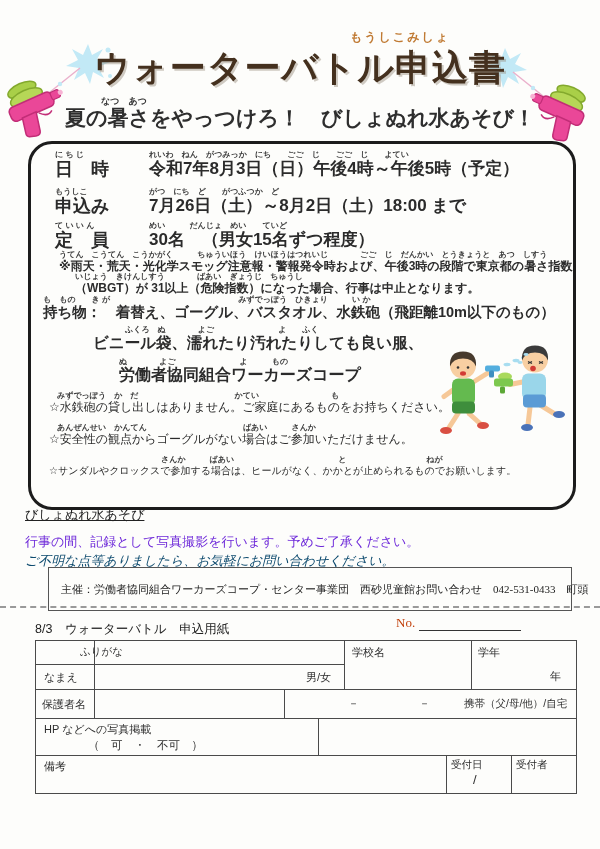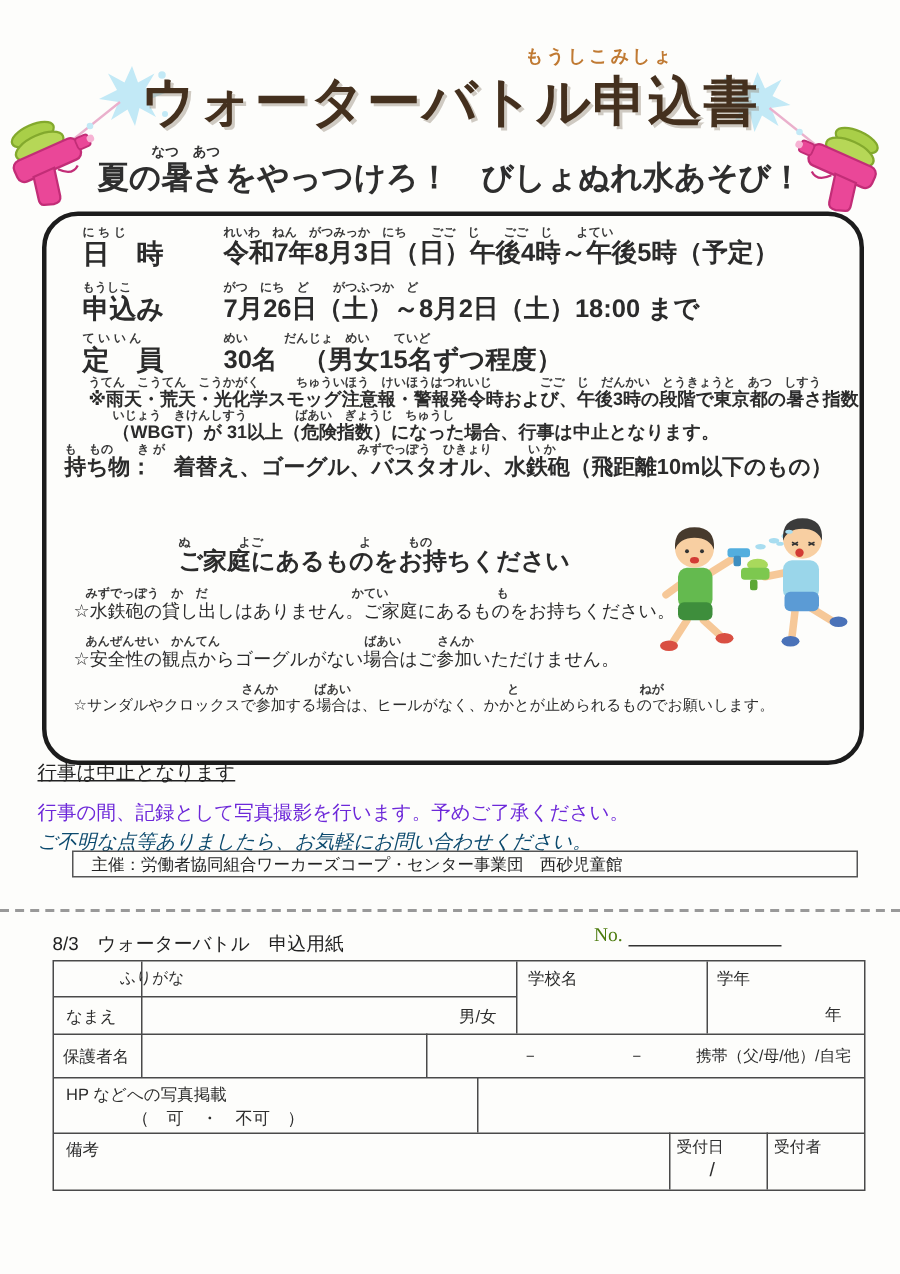--- a/index.html
+++ b/index.html
@@ -71,34 +71,34 @@
   .kids{position:absolute;right:2px;top:186px;width:140px;height:128px;}
   
   .serif{font-family:"Liberation Serif","DejaVu Serif",serif;}
   .photo-heading{
     position:absolute;left:25px;top:506px;
     font-size:13px;color:#222;text-decoration:underline;white-space:nowrap;
   }
   .photo-line1{position:absolute;left:25px;top:533px;font-size:13px;white-space:nowrap;color:#6d28d9;}
   .photo-line2{position:absolute;left:25px;top:552px;font-size:13px;white-space:nowrap;color:#0c4a6e;font-style:italic;}
   .organizer-box{
-    position:absolute;left:48px;top:567px;width:524px;height:18px;
+    position:absolute;left:48px;top:567px;width:524px;height:44px;
     border:1.3px solid #555;
     display:flex;align-items:center;justify-content:space-between;
     padding:0 12px;box-sizing:border-box;
   }
   .organizer-box span{font-size:11px;color:#222;white-space:nowrap;}
   .dashed-sep{
     position:absolute;left:0;top:606px;width:600px;height:0;
     border-top:2px dashed #999;
   }
   
   .form-title{position:absolute;left:35px;top:621px;font-size:12.5px;color:#222;white-space:nowrap;}
   .form-no{position:absolute;left:396px;top:615px;display:flex;align-items:flex-end;}
-  .form-no .no-lbl{font-size:13px;color:#4d7c0f;}
+  .form-no .no-lbl{font-size:13px;color:#c2410c;}
   .form-no .no-line{width:102px;height:15px;border-bottom:1.2px solid #333;margin-left:4px;}
   .app-table{
     position:absolute;left:35px;top:640px;width:540px;height:152px;
     border:1.4px solid #4a4a4a;box-sizing:content-box;
   }
   .hl,.vl{position:absolute;}
   .hl{height:0;border-top:1px solid #4a4a4a;}
   .vl{width:0;border-left:1px solid #4a4a4a;}
   .hl1{top:23px;left:0;width:308px;}
   .hl2{top:48px;left:0;width:540px;}
@@ -217,23 +217,27 @@
     </div>
     <div class="line note2">
       <div class="furi">いじょう　きけんしすう　　　　ばあい　ぎょうじ　ちゅうし</div>
       <div class="main">（WBGT）が 31以上（危険指数）になった場合、行事は中止となります。</div>
     </div>
 
     <div class="line belong1">
       <div class="furi">も　もの　　き が　　　　　　　　　　　　　　　　みずでっぽう　ひきょり　　　い か</div>
       <div class="main">持ち物：　着替え、ゴーグル、バスタオル、水鉄砲（飛距離10m以下のもの）</div>
     </div>
+    <div class="line belong2">
+      <div class="furi">　　　　ふくろ　ぬ　　　　よご　　　　　　　　よ　　ふく</div>
+      <div class="main">ビニール袋、濡れたり汚れたりしても良い服、</div>
+    </div>
     <div class="line belong3">
       <div class="furi">ぬ　　　　よご　　　　　　　　よ　　　もの</div>
-      <div class="main">ご家庭にあるものをお持ちください</div>
+      <div class="main">労働者協同組合ワーカーズコープ</div>
     </div>
 
     <div class="line star1">
       <div class="furi">　みずでっぽう　か　だ　　　　　　　　　　　　かてい　　　　　　　　　も</div>
       <div class="main">☆水鉄砲の貸し出しはありません。ご家庭にあるものをお持ちください。</div>
     </div>
     <div class="line star2">
       <div class="furi">　あんぜんせい　かんてん　　　　　　　　　　　　ばあい　　　さんか</div>
       <div class="main">☆安全性の観点からゴーグルがない場合はご参加いただけません。</div>
     </div>
@@ -276,26 +280,27 @@
       <path d="M108,30 l4,2 m0,-2 l-4,2" stroke="#333" stroke-width="1.2" fill="none"></path>
       <circle cx="102" cy="37" r="2.8" fill="#d23b34"></circle>
       <ellipse cx="74" cy="45" rx="7" ry="4" fill="#a9d95c"></ellipse>
       <rect x="63" y="47" width="19" height="8" rx="2.5" fill="#7dc84f"></rect>
       <rect x="69" y="55" width="5" height="7" rx="1.5" fill="#5ca836"></rect>
       <ellipse cx="89" cy="31" rx="2.5" ry="1.4" fill="#a8ddf0"></ellipse>
       <ellipse cx="95" cy="23" rx="2.5" ry="1.4" fill="#a8ddf0"></ellipse>
     </svg>
   </div>
 
-  <div class="photo-heading serif">行事は中止となります</div>
+  <div class="photo-heading serif">びしょぬれ水あそび</div>
   <div class="photo-line1 serif">行事の間、記録として写真撮影を行います。予めご了承ください。</div>
   <div class="photo-line2 serif">ご不明な点等ありましたら、お気軽にお問い合わせください。</div>
 
   <div class="organizer-box">
     <span class="serif">主催：労働者協同組合ワーカーズコープ・センター事業団　西砂児童館</span>
+    <span class="serif">お問い合わせ　042-531-0433　町頭</span>
   </div>
 
   <div class="dashed-sep"></div>
 
   <div class="form-title">8/3　ウォーターバトル　申込用紙</div>
   <div class="form-no">
     <span class="no-lbl serif">No.</span>
     <span class="no-line"></span>
   </div>
 

